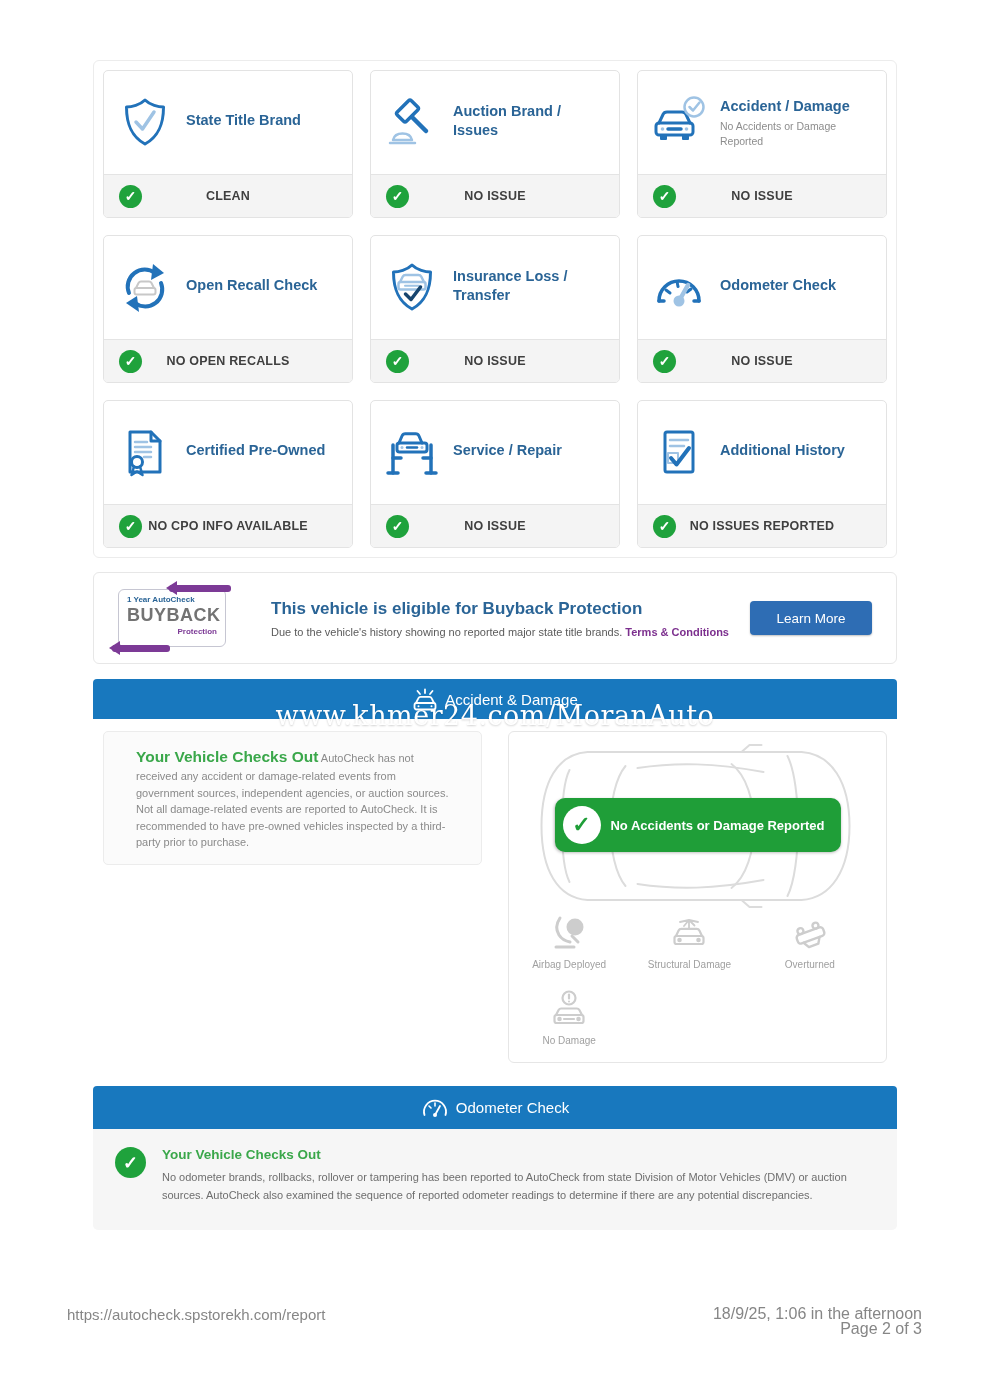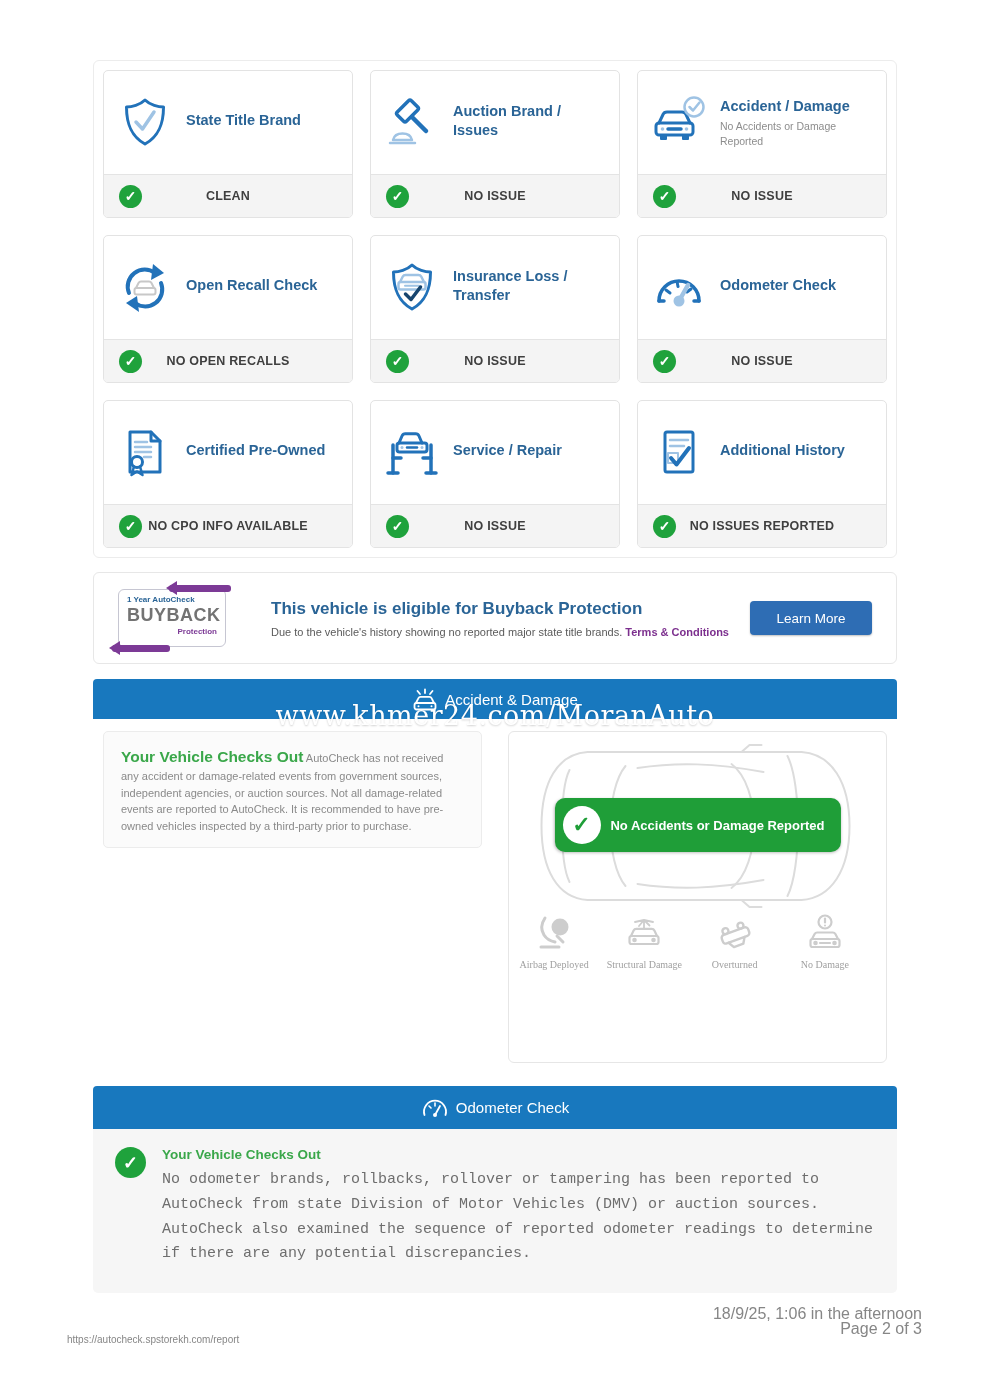--- a/index.html
+++ b/index.html
@@ -54,48 +54,48 @@
   .section-bar{margin-top:15px;height:40px;background:#1878be;border-radius:4px 4px 0 0;
                display:flex;align-items:center;justify-content:center;gap:7px;color:#fff;}
   .section-bar .bar-title{font-size:15px;}
   .watermark{position:absolute;left:0;width:990px;top:700px;text-align:center;z-index:6;
              font-family:"DejaVu Serif", serif;font-size:27px;color:#ffffff;letter-spacing:.5px;
              text-shadow:0 1px 2px rgba(0,0,0,.18);pointer-events:none;}
 
   
   .acc-body{display:flex;gap:26px;margin-top:12px;padding:0 10px;}
   .acc-left{width:379px;box-sizing:border-box;background:#fbfbfb;border:1px solid #ececec;
-            border-radius:5px;padding:13px 17px;height:fit-content;
+            border-radius:5px;padding:13px 32px;height:fit-content;
             font-size:11px;color:#8a8a8a;line-height:1.5;}
   .acc-green-title{color:#3aa74a;font-weight:bold;font-size:15.5px;}
   .acc-right{width:379px;box-sizing:border-box;border:1px solid #e6e6e6;border-radius:6px;
              height:332px;position:relative;background:#fff;}
   .car-top{position:absolute;top:10px;left:50%;transform:translateX(-50%);}
   .pill{position:absolute;top:66px;left:50%;transform:translateX(-50%);display:flex;align-items:center;
         gap:10px;background:#1f9e38;border-radius:10px;padding:8px 16px 8px 8px;
         box-shadow:0 1px 3px rgba(0,0,0,.25);white-space:nowrap;}
   .pill-check{width:38px;height:38px;border-radius:50%;background:#fff;color:#1f9e38;font-size:22px;
               font-weight:bold;display:flex;align-items:center;justify-content:center;}
   .pill-label{color:#fff;font-weight:bold;font-size:13px;}
-  .dmg-grid{position:absolute;top:182px;left:0;right:16px;display:grid;grid-template-columns:1fr 1fr 1fr 1fr;
-            row-gap:4px;font-family:Liberation Serif, serif;}
+  .dmg-grid{position:absolute;top:182px;left:0;right:16px;display:grid;grid-template-columns:1fr 1fr 1fr;
+            row-gap:4px;}
   .dmg-cell{text-align:center;height:72px;}
   .dmg-cell svg{margin:0 auto;}
   .dmg-label{font-size:10px;color:#a0a0a0;margin-top:5px;}
 
   
   .odo-bar{margin-top:23px;height:43px;}
   .odo-body{background:#f6f6f6;border-radius:0 0 5px 5px;padding:18px 22px 26px;display:flex;gap:16px;}
   .odo-check{width:31px;height:31px;flex:0 0 31px;border-radius:50%;background:#1fa23c;color:#fff;
              font-size:18px;font-weight:bold;display:flex;align-items:center;justify-content:center;}
   .odo-title{color:#3aa74a;font-weight:bold;font-size:13.5px;margin-bottom:6px;}
-  .odo-text{font-size:15px;color:#6e6e6e;line-height:1.65;max-width:720px;font-family:Liberation Mono, monospace;}
-
-  
-  .footer-url{position:absolute;left:67px;top:1334px;font-size:10px;color:#868686;}
+  .odo-text{font-size:11px;color:#6e6e6e;line-height:1.65;max-width:720px;}
+
+  
+  .footer-url{position:absolute;left:67px;top:1306px;font-size:15px;color:#868686;}
   .footer-right{position:absolute;right:68px;top:1306px;font-size:16px;color:#868686;
                 text-align:right;line-height:15px;}
 </style>
 </head>
 <body>
 
 <div class="content">
 
   <div class="panel">
     <div class="grid">

